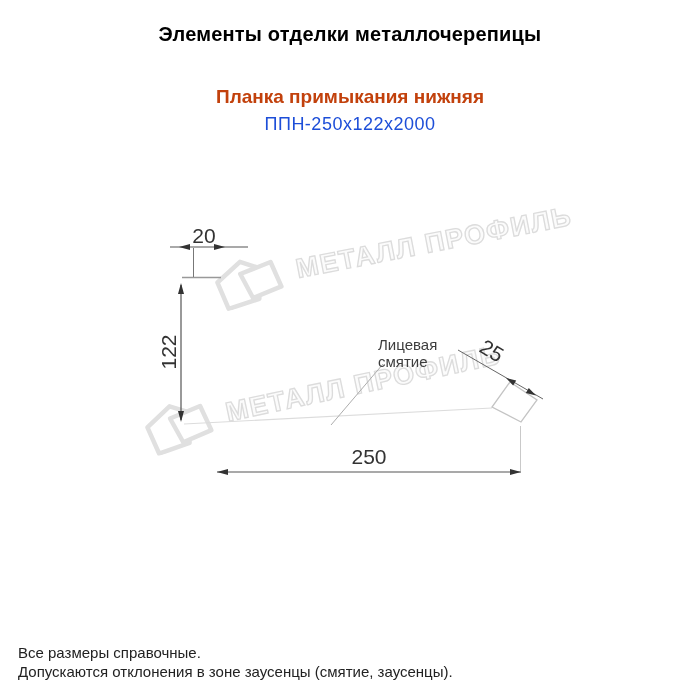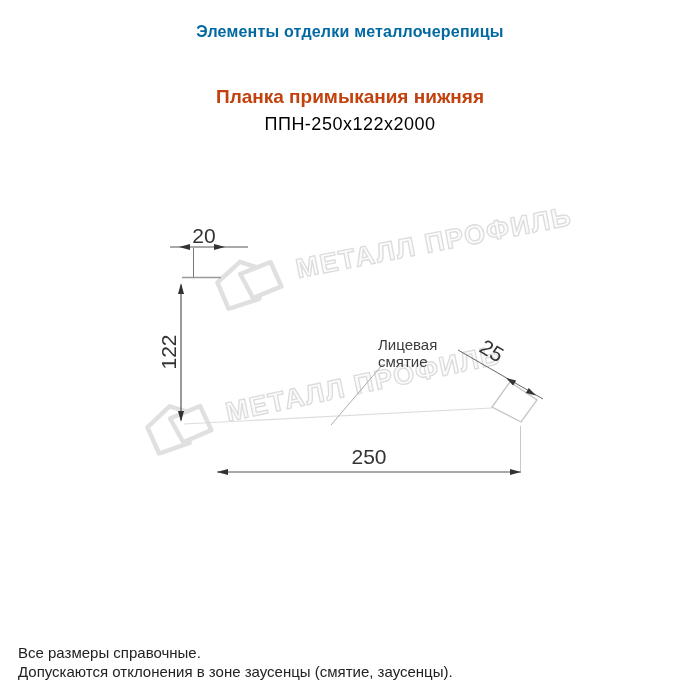--- a/index.html
+++ b/index.html
@@ -3,29 +3,29 @@
 <meta charset="utf-8">
 <style>
   html,body{margin:0;padding:0;background:#fff;}
   .canvas{
     position:relative;width:700px;height:700px;background:#ffffff;
     font-family:"Liberation Sans","DejaVu Sans",sans-serif;overflow:hidden;
   }
   
   .page-title{
     position:absolute;top:23px;left:0;width:700px;text-align:center;
-    font-size:16px;font-weight:bold;color:#0369a1;letter-spacing:0.2px;
+    font-size:20px;font-weight:bold;color:#000000;letter-spacing:0.2px;
   }
   .product-subtitle{
     position:absolute;top:86px;left:0;width:700px;text-align:center;
     font-size:19px;font-weight:bold;color:#c2410c;
   }
   .product-model{
     position:absolute;top:114px;left:0;width:700px;text-align:center;
-    font-size:18px;font-weight:normal;color:#000000;letter-spacing:0.5px;
+    font-size:18px;font-weight:normal;color:#1d4ed8;letter-spacing:0.5px;
   }
   
   .wm{
     position:absolute;display:flex;align-items:center;height:56px;
     transform-origin:left center;pointer-events:none;white-space:nowrap;
   }
   .wm1{left:210px;top:258px;transform:rotate(-11deg);}
   .wm2{left:140px;top:403px;transform:rotate(-12deg);}
   .wm-text{
     margin-left:10px;font-size:27px;font-weight:bold;letter-spacing:1.5px;

